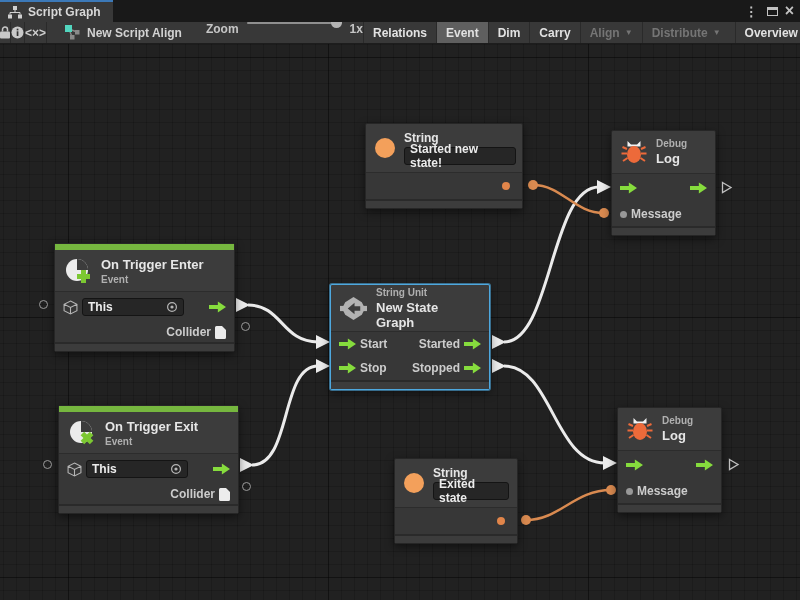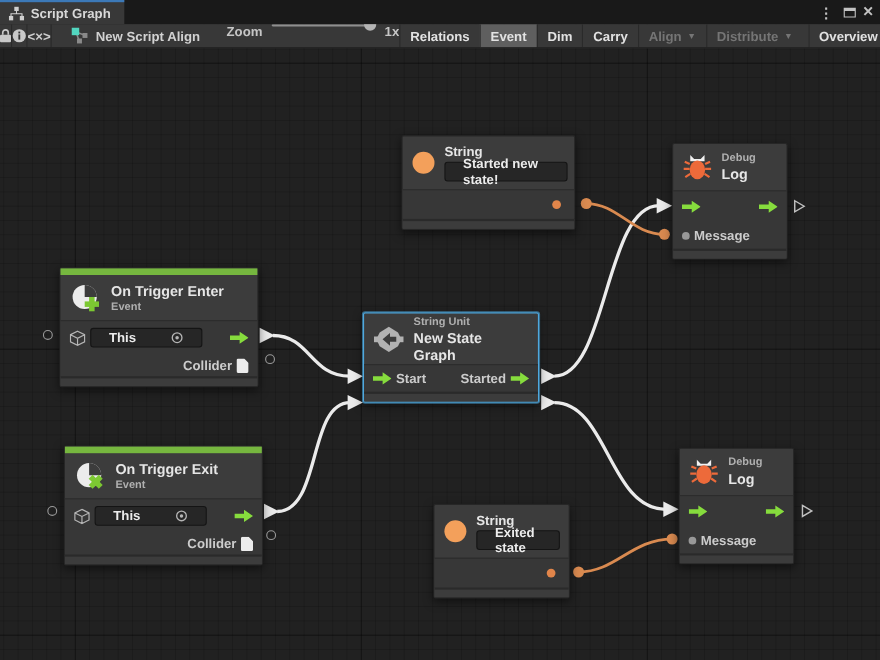--- a/index.html
+++ b/index.html
@@ -53,21 +53,21 @@
   .kindlab { font-size:10px; color:#b0b0b0; }
   .ntitle { font-size:13px; color:#e6e6e6; }
   .nsub { font-size:10px; color:#b0b0b0; }
   .body { border-top:1px solid #2c2c2c; background:#373737; }
   .row { display:flex; align-items:center; gap:4px; padding:0 8px; }
   .row .spacer { flex:1; }
   .ftr { height:9px; background:#3c3c3c; border-top:2px solid #2a2a2a; }
   .plabel { font-size:12px; color:#cccccc; }
 
   .field { background:#262626; border:1px solid #141414; border-radius:3px; height:18px;
-    display:flex; align-items:center; gap:5px; padding:0 16px; font-size:12px; color:#ececec; }
+    display:flex; align-items:center; gap:5px; padding:0 5px; font-size:12px; color:#ececec; }
   .ocircle { width:20px; height:20px; border-radius:50%; background:#f3a05b; flex:none; }
   .garrow { width:17px; height:12px; flex:none; background:#86dc3d;
     clip-path:polygon(0 33%,52% 33%,52% 4%,100% 50%,52% 96%,52% 67%,0 67%); }
   .odot { width:8px; height:8px; border-radius:50%; background:#e1854a; flex:none; }
   .gdot { width:7px; height:7px; border-radius:50%; background:#989898; flex:none; }
 
   
   .hport { position:absolute; z-index:4; width:9px; height:9px; border:1px solid #9a9a9a;
     border-radius:50%; background:transparent; }
   .htri { position:absolute; z-index:4; }
@@ -297,20 +297,27 @@
       </div>
     </div>
     <div class="body">
       <div class="row" style="height:24px">
         <span class="garrow"></span>
         <span class="plabel">Start</span>
         <span class="spacer"></span>
         <span class="plabel">Started</span>
         <span class="garrow"></span>
       </div>
+      <div class="row" style="height:24px">
+        <span class="garrow"></span>
+        <span class="plabel">Stop</span>
+        <span class="spacer"></span>
+        <span class="plabel">Stopped</span>
+        <span class="garrow"></span>
+      </div>
     </div>
     <div class="ftr"></div>
   </div>
 
   <div class="node" style="left:58px;top:405px;width:181px">
     <div class="evbar"></div>
     <div class="hdr" style="height:41px">
       <svg width="28" height="28" viewBox="0 0 28 28">
         <circle cx="13" cy="13" r="11" fill="#ececec"></circle>
         <path d="M13 13 L13 2 A11 11 0 0 1 24 13 Z" fill="#3c3c3c"></path>

